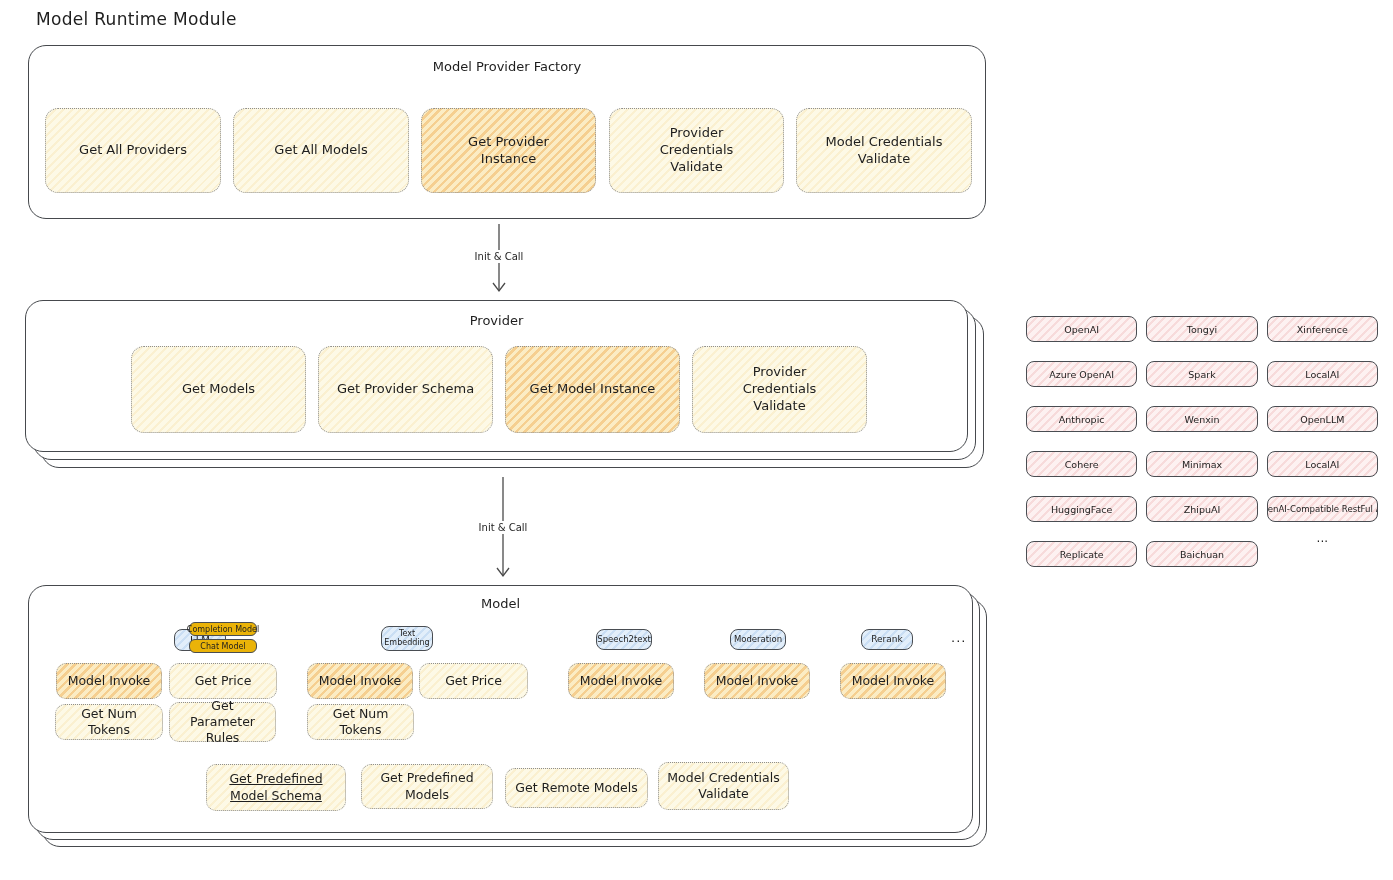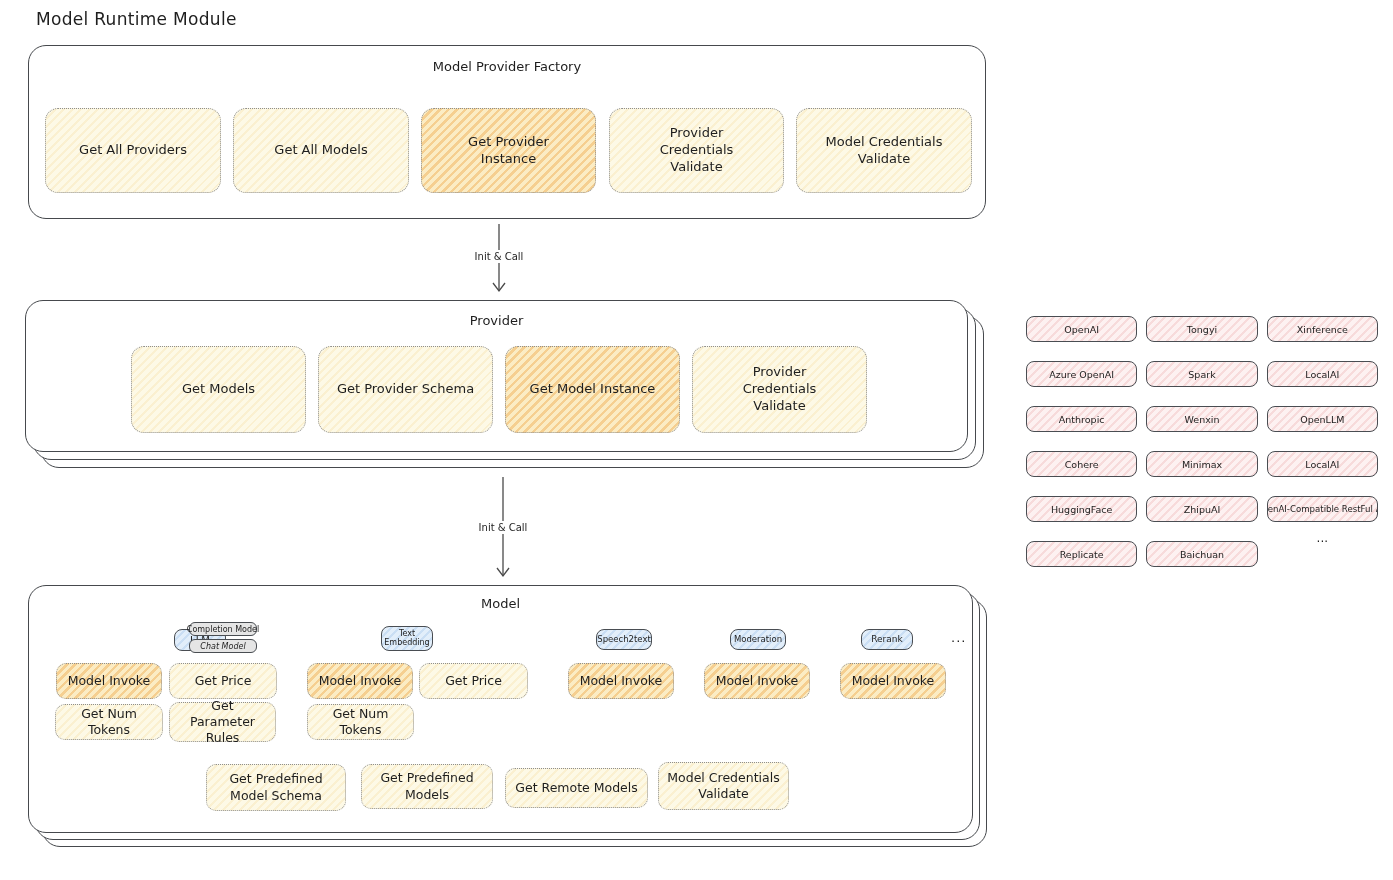--- a/index.html
+++ b/index.html
@@ -65,21 +65,21 @@
     background-color: #e2eefa;
     background-image: repeating-linear-gradient(135deg, rgba(130,175,225,0.25) 0 2px, transparent 2px 6px);
     font-size: 9px; line-height: 1.1;
   }
   
   .wtag {
     position: absolute;
     display: flex; align-items: center; justify-content: center;
     border: 1.1px solid #494d52;
     border-radius: 6px;
-    background: #e5e5e5;
+    background: #eab308;
     font-size: 8px; white-space: nowrap;
   }
 
   .arrow-label {
     position: absolute; text-align: center; font-size: 10px;
     background: #ffffff; z-index: 5; padding: 1px 4px;
   }
   svg.arrow { position: absolute; overflow: visible; }
   .ellipsis { position: absolute; font-size: 13px; letter-spacing: 1px; }
 </style>
@@ -142,21 +142,21 @@
   </svg>
   <div class="arrow-label" style="left:463px; top:521px; width:80px;">Init &amp; Call</div>
 
   <div class="abs bigbox" style="left:42px; top:599px; width:945px; height:248px;"></div>
   <div class="abs bigbox" style="left:35px; top:592px; width:945px; height:248px;"></div>
   <div class="abs bigbox" style="left:28px; top:585px; width:945px; height:248px;">
     <div class="bigbox-title" style="top:10px;">Model</div>
 
     <div class="btag" style="left:102px; top:43px; width:52px; height:22px; font-size:10px;margin-left:43px;">LLM</div>
     <div class="wtag" style="left:160px; top:36px; width:68px; height:14px;">Completion Model</div>
-    <div class="wtag" style="left:160px; top:53px; width:68px; height:14px;font-style:italic;">Chat Model</div>
+    <div class="wtag" style="left:160px; top:53px; width:68px; height:14px;">Chat Model</div>
     <div class="btag" style="left:352px; top:40px; width:52px; height:25px; font-size:8px; padding:1px 20px;">Text Embedding</div>
     <div class="btag" style="left:567px; top:43px; width:56px; height:21px; font-size:8.5px;">Speech2text</div>
     <div class="btag" style="left:701px; top:43px; width:56px; height:21px; font-size:8.5px;">Moderation</div>
     <div class="btag" style="left:832px; top:43px; width:52px; height:21px; font-size:9px;">Rerank</div>
     <div class="ellipsis" style="left:922px; top:44px;">...</div>
 
     <div class="ybtn sm hl" style="left:27px;  top:77px;  width:106px; height:36px;">Model Invoke</div>
     <div class="ybtn sm" style="left:140px; top:77px;  width:108px; height:36px;">Get Price</div>
     <div class="ybtn sm" style="left:26px;  top:118px; width:108px; height:36px;">Get Num Tokens</div>
     <div class="ybtn sm" style="left:140px; top:116px; width:107px; height:40px;">Get Parameter Rules</div>
@@ -164,19 +164,19 @@
     <div class="ybtn sm hl" style="left:278px; top:77px;  width:106px; height:36px;">Model Invoke</div>
     <div class="ybtn sm" style="left:390px; top:77px;  width:109px; height:36px;">Get Price</div>
     <div class="ybtn sm" style="left:278px; top:118px; width:107px; height:36px;">Get Num Tokens</div>
 
     <div class="ybtn sm hl" style="left:539px; top:77px; width:106px; height:36px;">Model Invoke</div>
 
     <div class="ybtn sm hl" style="left:675px; top:77px; width:106px; height:36px;">Model Invoke</div>
 
     <div class="ybtn sm hl" style="left:811px; top:77px; width:106px; height:36px;">Model Invoke</div>
 
-    <div class="ybtn sm" style="left:177px; top:178px; width:140px; height:47px;">Get Predefined Model Schema</div>
+    <div class="ybtn sm" style="left:177px; top:178px; width:140px; height:47px;text-decoration:underline;">Get Predefined Model Schema</div>
     <div class="ybtn sm" style="left:332px; top:178px; width:132px; height:45px;">Get Predefined Models</div>
     <div class="ybtn sm" style="left:476px; top:182px; width:143px; height:40px;">Get Remote Models</div>
     <div class="ybtn sm" style="left:629px; top:176px; width:131px; height:48px;">Model Credentials Validate</div>
   </div>
 
 </div>
 
 </body></html>

